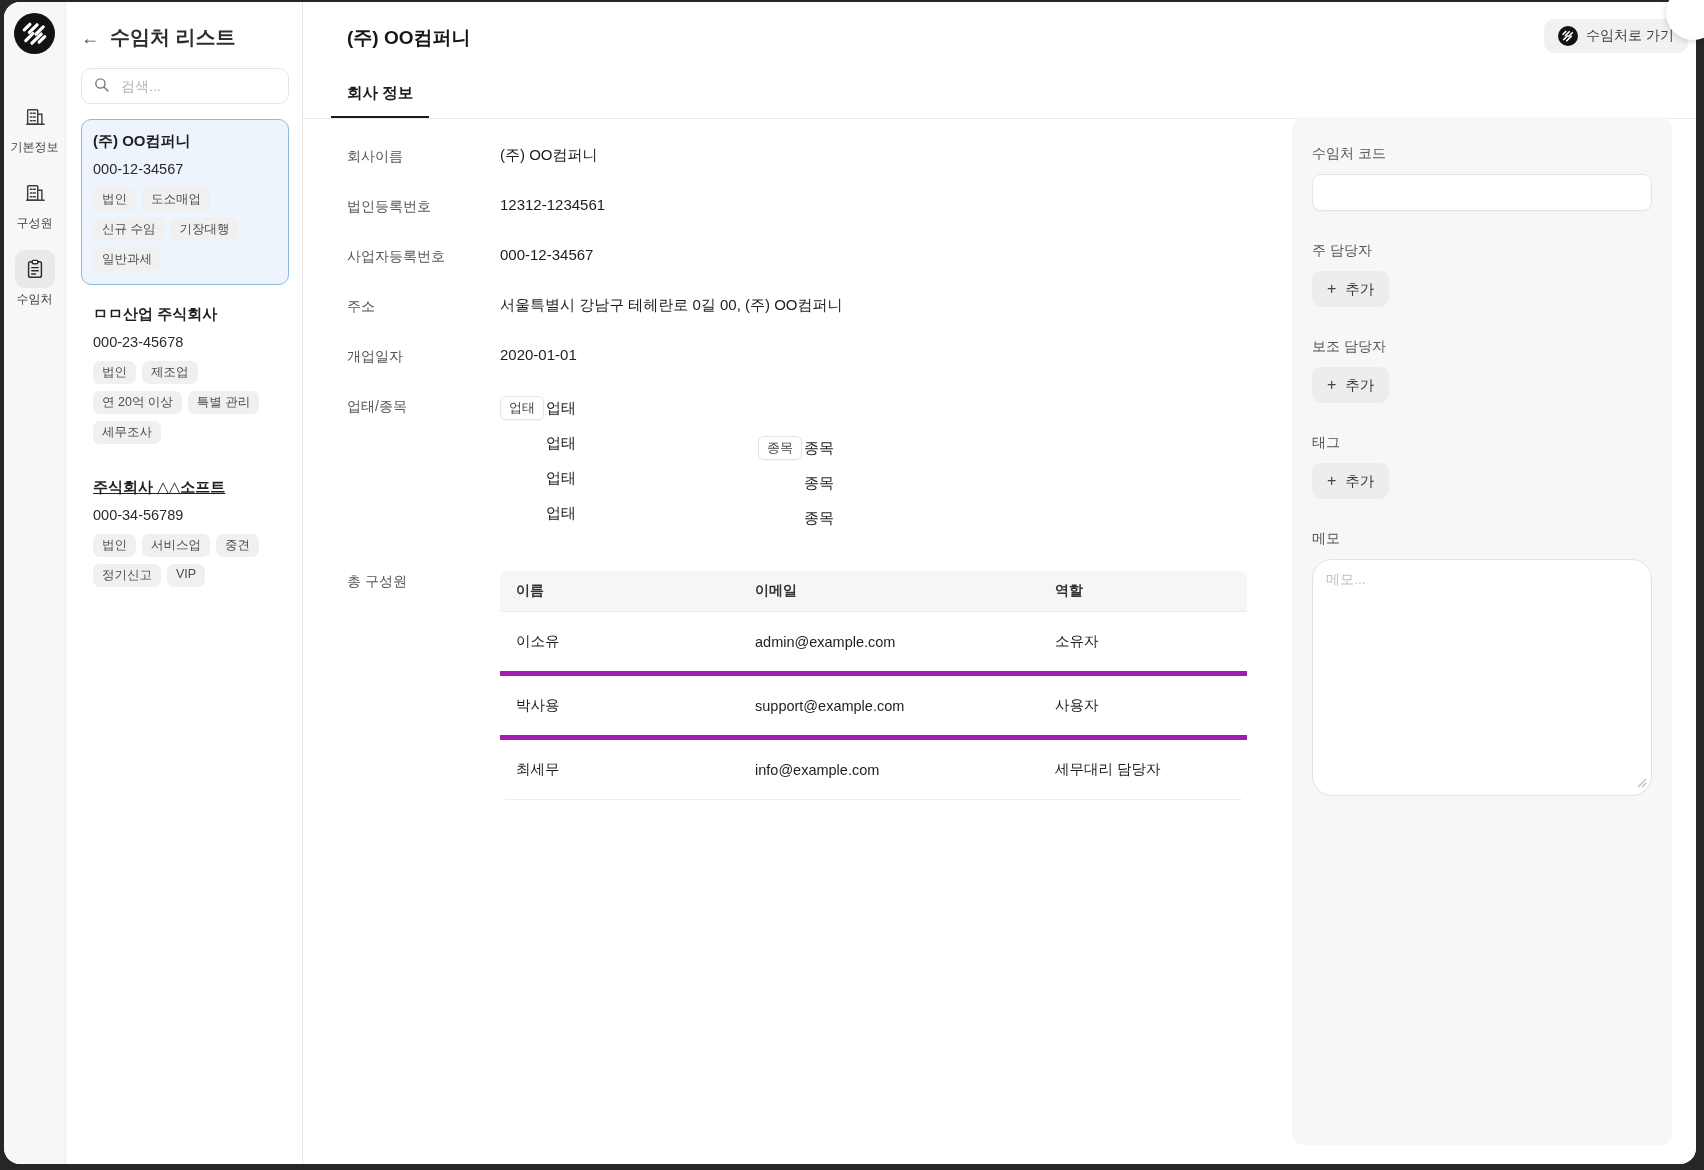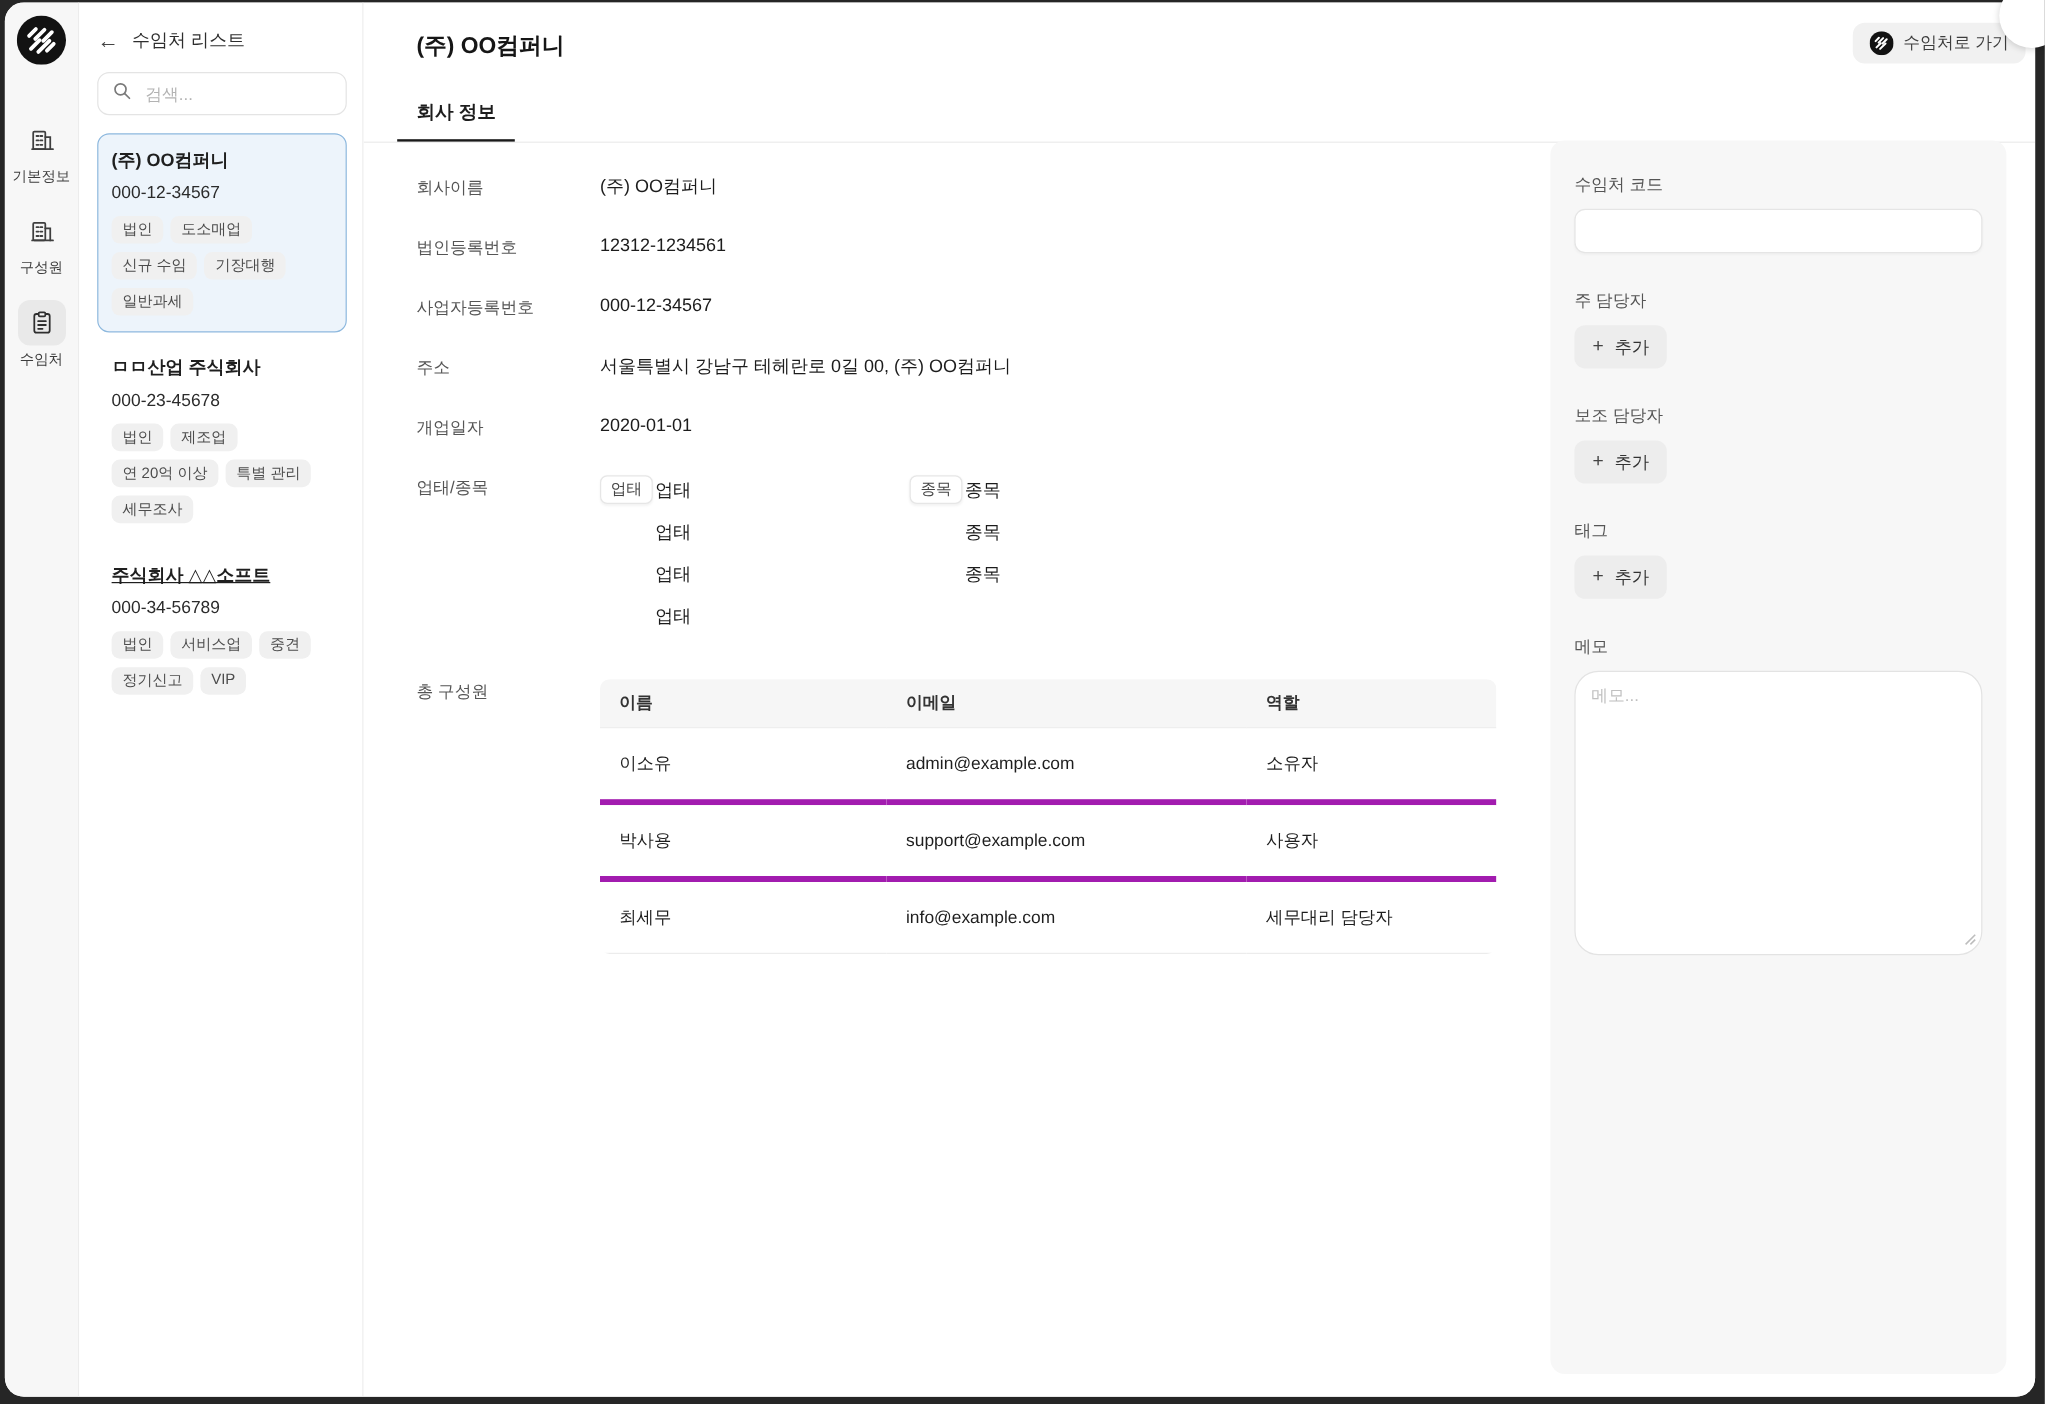--- a/index.html
+++ b/index.html
@@ -25,21 +25,21 @@
   .nav-icon{width:40px;height:38px;display:flex;align-items:center;justify-content:center;border-radius:10px;}
   .nav-item.active .nav-icon{background:#e9e9e9;}
   .nav-label{font-size:12px;color:#3c3c3c;margin-top:3px;white-space:nowrap;}
   
   .sidebar{
     width:237px;flex-shrink:0;background:#fff;border-right:1px solid #e9e9e9;
     box-sizing:border-box;padding:22px 13px 0 15px;
   }
   .sidebar-head{display:flex;align-items:center;gap:11px;margin-bottom:17px;}
   .back-arrow{font-size:18px;color:#444;line-height:1;cursor:pointer;}
-  .sidebar-title{font-size:15px;font-weight:400;color:#2e2e2e;}
+  .sidebar-title{font-size:20px;font-weight:700;color:#2e2e2e;}
   .search{
     display:flex;align-items:center;gap:9px;height:36px;
     border:1px solid #e4e4e4;border-radius:10px;padding:0 11px;margin-bottom:15px;
     background:#fff;box-sizing:border-box;
   }
   .search input{border:none;outline:none;flex:1;font-size:14px;color:#333;background:transparent;font-family:inherit;}
   .search input::placeholder{color:#b3b3b3;}
   .company-card{
     border:1.5px solid transparent;border-radius:10px;
     padding:12px 11px 13px 11px;margin-bottom:7px;cursor:pointer;
@@ -62,21 +62,21 @@
     padding:0 16px 12px 16px;margin-left:-16px;
     border-bottom:2.5px solid var(--tab-underline,#1a1a1a);cursor:pointer;
   }
   .fields{padding:27px 0 0 44px;width:900px;}
   .field-row{display:flex;margin-bottom:30px;}
   .f-label{width:153px;flex-shrink:0;font-size:14px;color:#555;padding-top:2px;}
   .f-value{font-size:15px;color:#1c1c1c;}
   
   .biz-cols{display:flex;}
   .biz-col{width:258px;flex-shrink:0;}
-  .biz-col.right{width:auto;}
+  .biz-col.right{width:auto;margin-top:40px;}
   .biz-line{display:flex;align-items:center;margin-bottom:11px;min-height:24px;}
   .biz-slot{width:46px;flex-shrink:0;display:flex;}
   .badge{
     border:1px solid #e6e6e6;background:#fff;border-radius:6px;
     padding:2px 8px;font-size:13px;color:#444;
     box-shadow:0 1px 2px rgba(0,0,0,.05);white-space:nowrap;
   }
   .biz-val{font-size:15px;color:#1c1c1c;}
   
   .members-row{margin-top:9px;}

